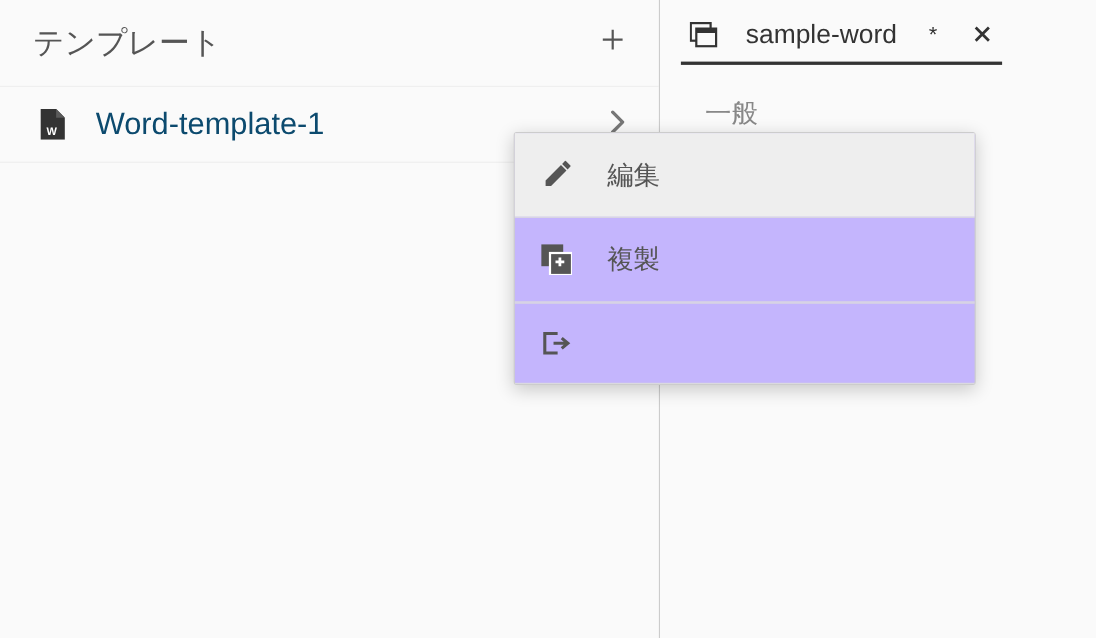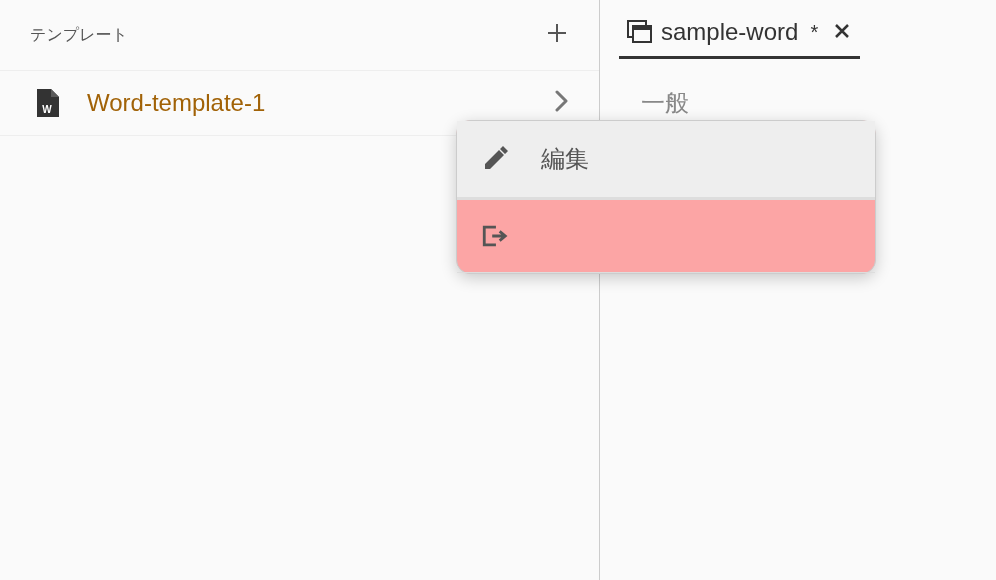--- a/index.html
+++ b/index.html
@@ -21,21 +21,21 @@
       border-right: 1px solid #ccc;
     }
     .panel-header {
       display: flex;
       align-items: center;
       justify-content: space-between;
       padding: 20px 30px 20px 30px;
       border-bottom: 1px solid #eee;
     }
     .panel-title {
-      font-size: 16px;
+      font-size: 28px;
       color: #555;
       font-weight: 400;
     }
     .add-btn {
       font-size: 30px;
       color: #555;
       cursor: pointer;
       user-select: none;
       line-height: 1;
     }
@@ -46,22 +46,22 @@
       border-bottom: 1px solid #eee;
       cursor: pointer;
     }
     .file-icon {
       width: 24px;
       height: 28px;
       margin-right: 28px;
       flex-shrink: 0;
     }
     .template-name {
-      font-size: 24px;
-      color: #a16207;
+      font-size: 28px;
+      color: #0c4a6e;
       flex: 1;
     }
     .chevron {
       color: #777;
       flex-shrink: 0;
     }
     .right-panel {
       position: absolute;
       left: 601px;
       top: 0;
@@ -71,21 +71,21 @@
     }
     .tab-bar {
       display: flex;
       padding: 12px 18px 0 18px;
     }
     .tab {
       display: flex;
       align-items: center;
       padding: 6px 10px 10px 8px;
       border-bottom: 3px solid #333;
-      gap: 10px;
+      gap: 27px;
     }
     .tab-icon {
       width: 24px;
       height: 24px;
     }
     .tab-label {
       font-size: 24px;
       color: #333;
     }
     .tab-dirty {
@@ -100,26 +100,26 @@
       cursor: pointer;
       line-height: 1;
     }
     .section-title {
       font-size: 24px;
       color: #888;
       padding: 28px 0 12px 40px;
     }
     .context-menu {
       position: absolute;
-      left: 456px;
+      left: 467px;
       top: 120px;
       width: 420px;
-      background: #fca5a5;
+      background: #c4b5fd;
       border: 1px solid #ccc;
-      border-radius: 14px;
+      border-radius: 3px;
       box-shadow: 0 4px 16px rgba(0,0,0,0.2);
       z-index: 10;
     }
     .menu-item {
       display: flex;
       align-items: center;
       padding: 22px 24px;
       cursor: pointer;
       gap: 32px;
     }
@@ -197,20 +197,30 @@
 <div class="context-menu">
   <div class="menu-item highlighted">
     <span class="menu-icon">
       <svg width="26" height="26" viewBox="0 0 26 26">
         <path d="M3 23 L3 18 L17 4 L22 9 L8 23 Z M18 3 L21 0 L26 5 L23 8 Z" fill="#555"></path>
       </svg>
     </span>
     <span class="menu-label">編集</span>
   </div>
   <div class="menu-separator"></div>
+  <div class="menu-item">
+    <span class="menu-icon">
+      <svg width="28" height="28" viewBox="0 0 28 28">
+        <rect x="0" y="0" width="20" height="20" fill="#555"></rect>
+        <rect x="8" y="8" width="20" height="20" fill="#555" stroke="#fff" stroke-width="2"></rect>
+        <path d="M17 12 v8 M13 16 h8" stroke="#fff" stroke-width="2.5"></path>
+      </svg>
+    </span>
+    <span class="menu-label">複製</span>
+  </div>
   <div class="menu-separator"></div>
   <div class="menu-separator"></div>
   <div class="menu-item">
     <span class="menu-icon">
       <svg width="30" height="26" viewBox="0 0 30 26">
         <path d="M2 2 h14 v3 h-11 v16 h11 v3 h-14 Z" fill="#555"></path>
         <path d="M12 13 h12 M20 8 l6 5 l-6 5" fill="none" stroke="#555" stroke-width="3" stroke-linejoin="miter"></path>
       </svg>
     </span>
   </div>

